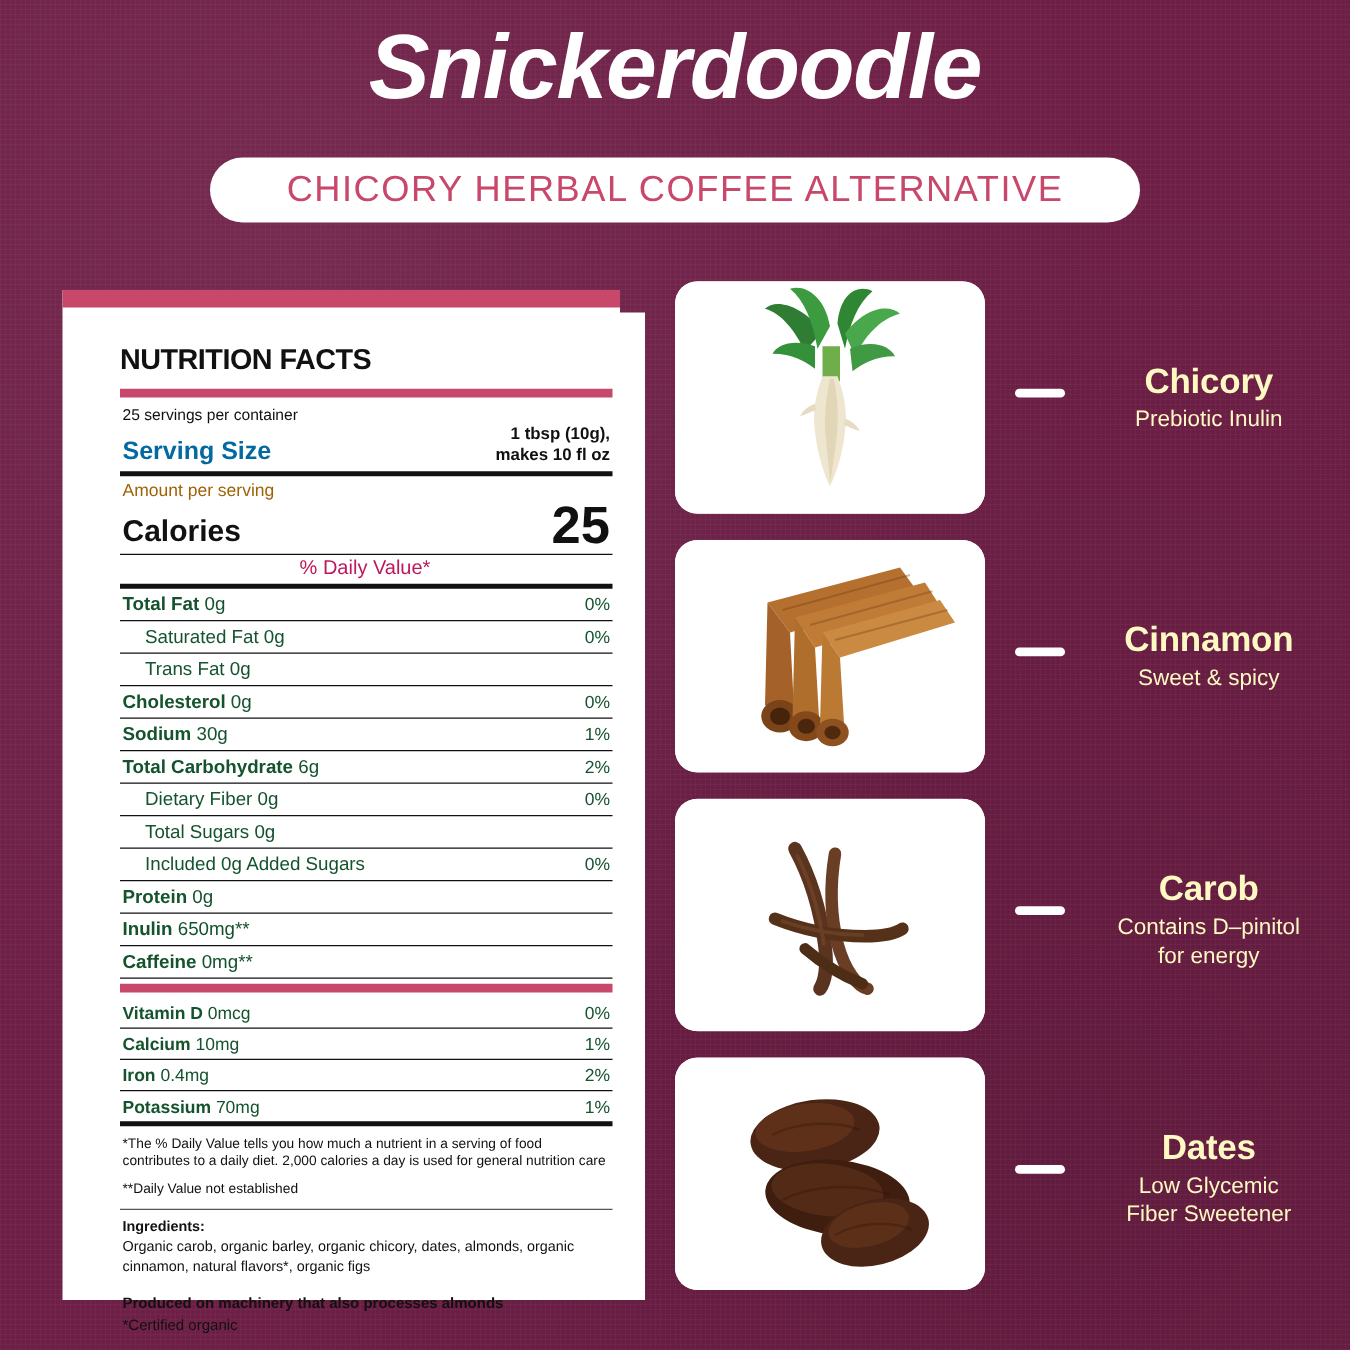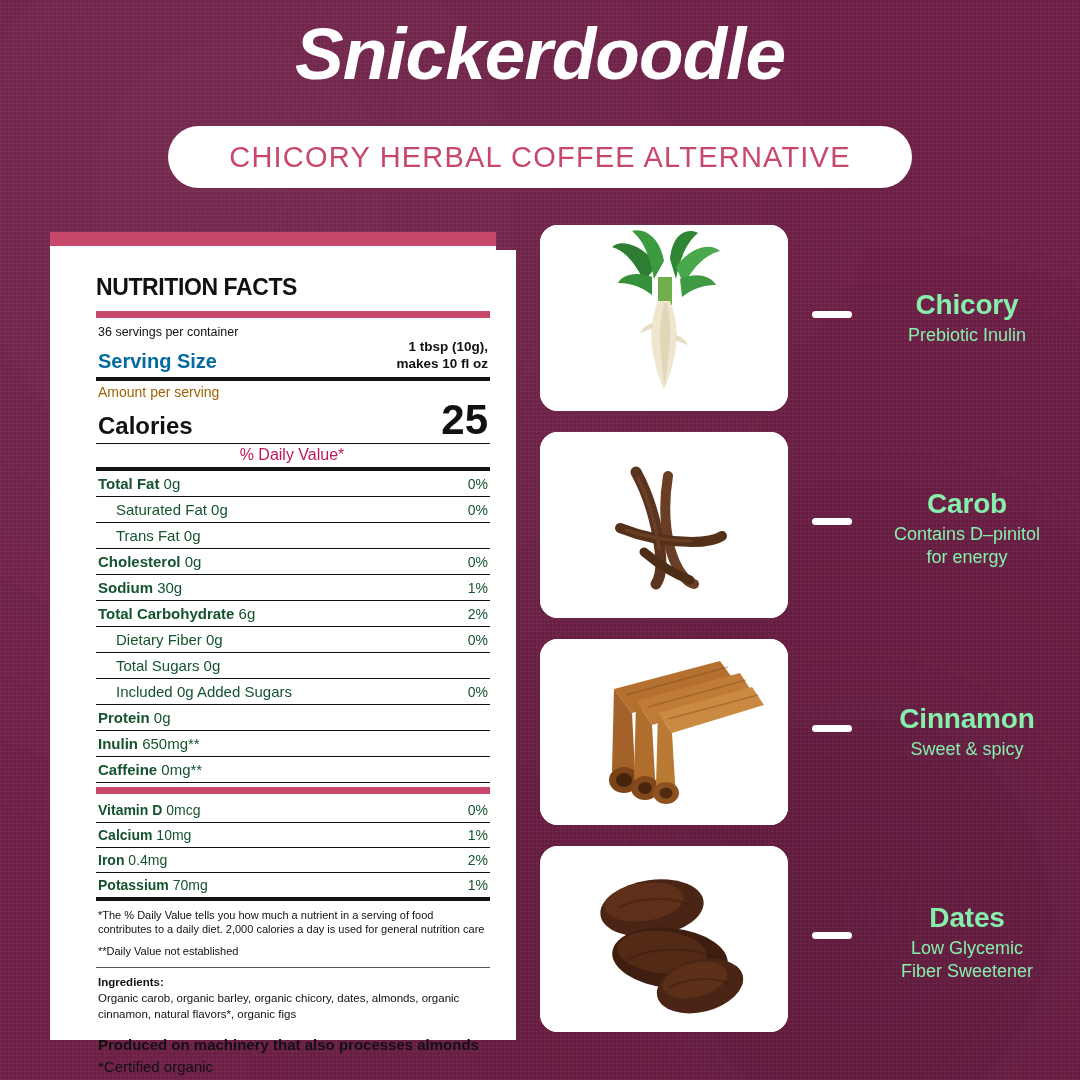--- a/index.html
+++ b/index.html
@@ -29,21 +29,21 @@
     color: #ffffff;
     font-size: 73px;
     font-weight: bold;
     letter-spacing: -1px;
     line-height: 1.1;
     font-style: italic;
   }
   .subtitle-pill {
     position: absolute;
     left: 168px; top: 126px;
-    width: 744px; height: 62px;
+    width: 744px; height: 52px;
     background: #ffffff;
     border-radius: 31px;
     display: flex; align-items: center; justify-content: center;
   }
   .subtitle-pill span {
     color: #c8486b;
     font-size: 29px;
     letter-spacing: 1.2px;
     font-weight: 500;
   }
@@ -113,21 +113,21 @@
 
   .footnote {
     font-size: 11px; color: #111; line-height: 1.35;
     padding: 7px 2px 0 2px;
   }
   .ingredients {
     font-size: 11.5px; color: #111; line-height: 1.4; padding: 6px 2px 0 2px;
   }
   .ingredients b { font-weight: bold; }
   .produced {
-    font-size: 15px; color: #111; line-height: 1.45; padding: 12px 2px 0 2px;
+    font-size: 12px; color: #111; line-height: 1.45; padding: 12px 2px 0 2px;
   }
   .produced b { font-weight: bold; }
 
   
   .cards { position: absolute; left: 540px; top: 225px; width: 540px; }
   .card-row { position: relative; height: 195px; margin-bottom: 12px; }
   .photo {
     position: absolute; left: 0; top: 0;
     width: 248px; height: 186px;
     background: #ffffff;
@@ -137,21 +137,21 @@
   .dash {
     position: absolute;
     left: 272px;
     width: 40px; height: 7px; border-radius: 4px;
     background: #ffffff;
   }
   .cap {
     position: absolute;
     left: 322px; right: 8px;
     text-align: center;
-    color: #86efac;
+    color: #fef9c3;
   }
   .cap .h { font-size: 28px; font-weight: bold; letter-spacing: -0.2px; }
   .cap .s { font-size: 18px; line-height: 1.25; margin-top: 3px; font-weight: 400; }
 </style>
 </head>
 <body>
 
 <div class="bg-texture"></div>
 
 <div class="title">Snickerdoodle</div>
@@ -160,21 +160,21 @@
   <span>CHICORY HERBAL COFFEE ALTERNATIVE</span>
 </div>
 
 <div class="panel-shadow"></div>
 <div class="panel-accent"></div>
 
 <div class="panel">
   <div class="nf-title">NUTRITION FACTS</div>
   <div class="rule-thick"></div>
 
-  <div class="servings">36 servings per container</div>
+  <div class="servings">25 servings per container</div>
   <div class="serving-row">
     <div class="serving-label">Serving Size</div>
     <div class="serving-value">
       <div>1 tbsp (10g),</div>
       <div>makes 10 fl oz</div>
     </div>
   </div>
   <div class="rule-med"></div>
 
   <div class="amount-label">Amount per serving</div>
@@ -307,44 +307,20 @@
         <path d="M118 76 C112 92, 110 106, 112 120 C114 140, 120 156, 124 164 C128 156, 134 140, 136 120 C138 106, 136 92, 130 76 Z" fill="#efe6cf"></path>
         <path d="M124 78 C120 96, 119 112, 121 128 C122 142, 124 154, 124 162 C126 150, 129 132, 130 116 C131 100, 129 88, 127 78 Z" fill="#e2d6b8"></path>
         <path d="M112 98 C106 100, 102 104, 100 108 C106 106, 110 104, 113 103 Z" fill="#e6dcc2"></path>
         <path d="M136 110 C142 112, 146 116, 148 120 C142 118, 138 116, 135 115 Z" fill="#e6dcc2"></path>
       </svg>
     </div>
     <div class="dash" style="top:86px"></div>
     <div class="cap" style="top:64px">
       <div class="h">Chicory</div>
       <div class="s">Prebiotic Inulin</div>
-    </div>
-  </div>
-
-  <div class="card-row">
-    <div class="photo">
-      <svg viewBox="0 0 248 186" width="248" height="186">
-        <rect width="248" height="186" fill="#ffffff"></rect>
-        <g stroke="#4a2a18" stroke-linecap="round" fill="none">
-          <path d="M96 40 C108 62, 116 86, 120 118 C122 134, 120 146, 116 152" stroke-width="11" stroke="#5b3420"></path>
-          <path d="M128 44 C124 68, 124 92, 130 116 C136 138, 146 150, 154 152" stroke-width="10" stroke="#6a3d25"></path>
-          <path d="M80 96 C100 104, 126 110, 152 110 C166 110, 176 108, 182 104" stroke-width="10" stroke="#553119"></path>
-          <path d="M104 120 C118 132, 134 142, 150 148" stroke-width="9" stroke="#4e2d17"></path>
-        </g>
-        <g stroke="#7a4b2c" stroke-linecap="round" fill="none" opacity="0.55">
-          <path d="M98 46 C108 66, 115 88, 119 116" stroke-width="3"></path>
-          <path d="M86 98 C106 105, 128 109, 150 109" stroke-width="3"></path>
-        </g>
-      </svg>
-    </div>
-    <div class="dash" style="top:86px"></div>
-    <div class="cap" style="top:56px">
-      <div class="h">Carob</div>
-      <div class="s">Contains D–pinitol</div>
-      <div class="s" style="margin-top:0">for energy</div>
     </div>
   </div>
 
   <div class="card-row">
     <div class="photo">
       <svg viewBox="0 0 248 186" width="248" height="186">
         <rect width="248" height="186" fill="#ffffff"></rect>
         <g>
           <path d="M74 50 L180 22 L196 44 L92 74 Z" fill="#b5702f"></path>
           <path d="M74 50 L92 74 L96 150 L72 132 Z" fill="#a4622a"></path>
@@ -370,20 +346,44 @@
     <div class="cap" style="top:64px">
       <div class="h">Cinnamon</div>
       <div class="s">Sweet &amp; spicy</div>
     </div>
   </div>
 
   <div class="card-row">
     <div class="photo">
       <svg viewBox="0 0 248 186" width="248" height="186">
         <rect width="248" height="186" fill="#ffffff"></rect>
+        <g stroke="#4a2a18" stroke-linecap="round" fill="none">
+          <path d="M96 40 C108 62, 116 86, 120 118 C122 134, 120 146, 116 152" stroke-width="11" stroke="#5b3420"></path>
+          <path d="M128 44 C124 68, 124 92, 130 116 C136 138, 146 150, 154 152" stroke-width="10" stroke="#6a3d25"></path>
+          <path d="M80 96 C100 104, 126 110, 152 110 C166 110, 176 108, 182 104" stroke-width="10" stroke="#553119"></path>
+          <path d="M104 120 C118 132, 134 142, 150 148" stroke-width="9" stroke="#4e2d17"></path>
+        </g>
+        <g stroke="#7a4b2c" stroke-linecap="round" fill="none" opacity="0.55">
+          <path d="M98 46 C108 66, 115 88, 119 116" stroke-width="3"></path>
+          <path d="M86 98 C106 105, 128 109, 150 109" stroke-width="3"></path>
+        </g>
+      </svg>
+    </div>
+    <div class="dash" style="top:86px"></div>
+    <div class="cap" style="top:56px">
+      <div class="h">Carob</div>
+      <div class="s">Contains D–pinitol</div>
+      <div class="s" style="margin-top:0">for energy</div>
+    </div>
+  </div>
+
+  <div class="card-row">
+    <div class="photo">
+      <svg viewBox="0 0 248 186" width="248" height="186">
+        <rect width="248" height="186" fill="#ffffff"></rect>
         <g>
           <ellipse cx="112" cy="62" rx="52" ry="28" transform="rotate(-8 112 62)" fill="#4a2414"></ellipse>
           <ellipse cx="104" cy="56" rx="40" ry="19" transform="rotate(-8 104 56)" fill="#5e3019"></ellipse>
           <ellipse cx="130" cy="112" rx="58" ry="30" transform="rotate(6 130 112)" fill="#3f1e10"></ellipse>
           <ellipse cx="122" cy="106" rx="45" ry="21" transform="rotate(6 122 106)" fill="#532a16"></ellipse>
           <ellipse cx="160" cy="140" rx="44" ry="26" transform="rotate(-14 160 140)" fill="#4a2414"></ellipse>
           <ellipse cx="155" cy="134" rx="33" ry="17" transform="rotate(-14 155 134)" fill="#5c2f18"></ellipse>
           <g opacity="0.3" stroke="#2a1209" stroke-width="2" fill="none">
             <path d="M78 62 C96 52, 128 50, 148 58"></path>
             <path d="M86 114 C108 102, 146 100, 172 110"></path>

